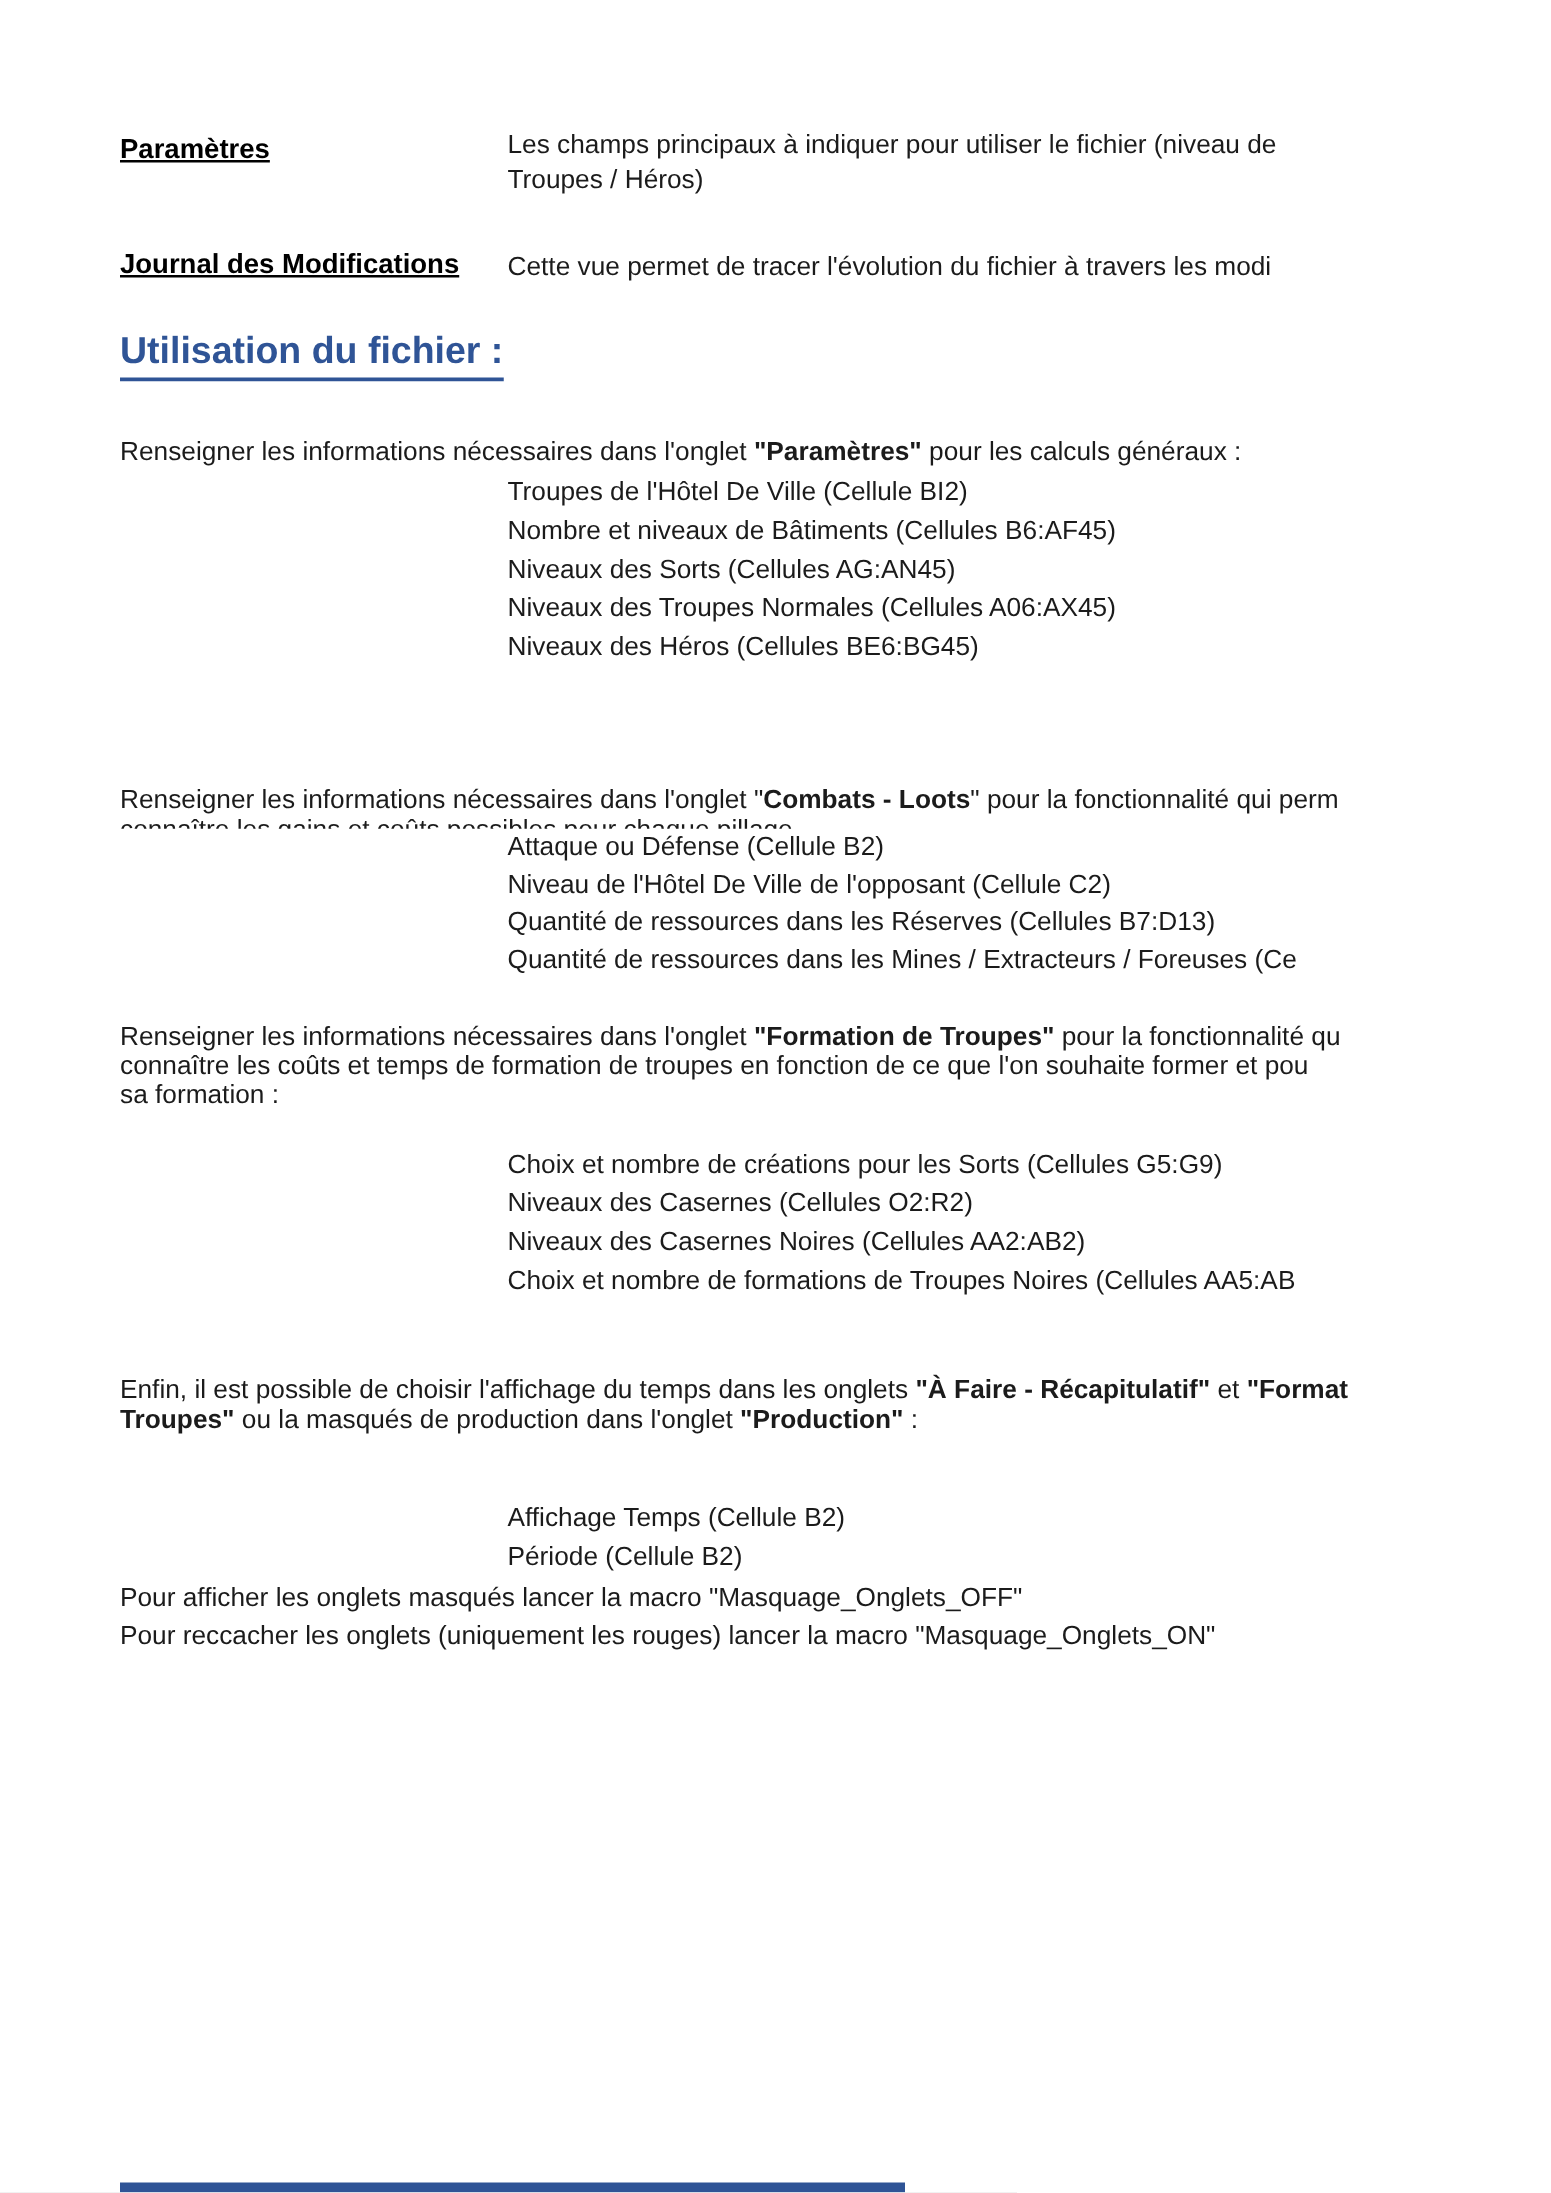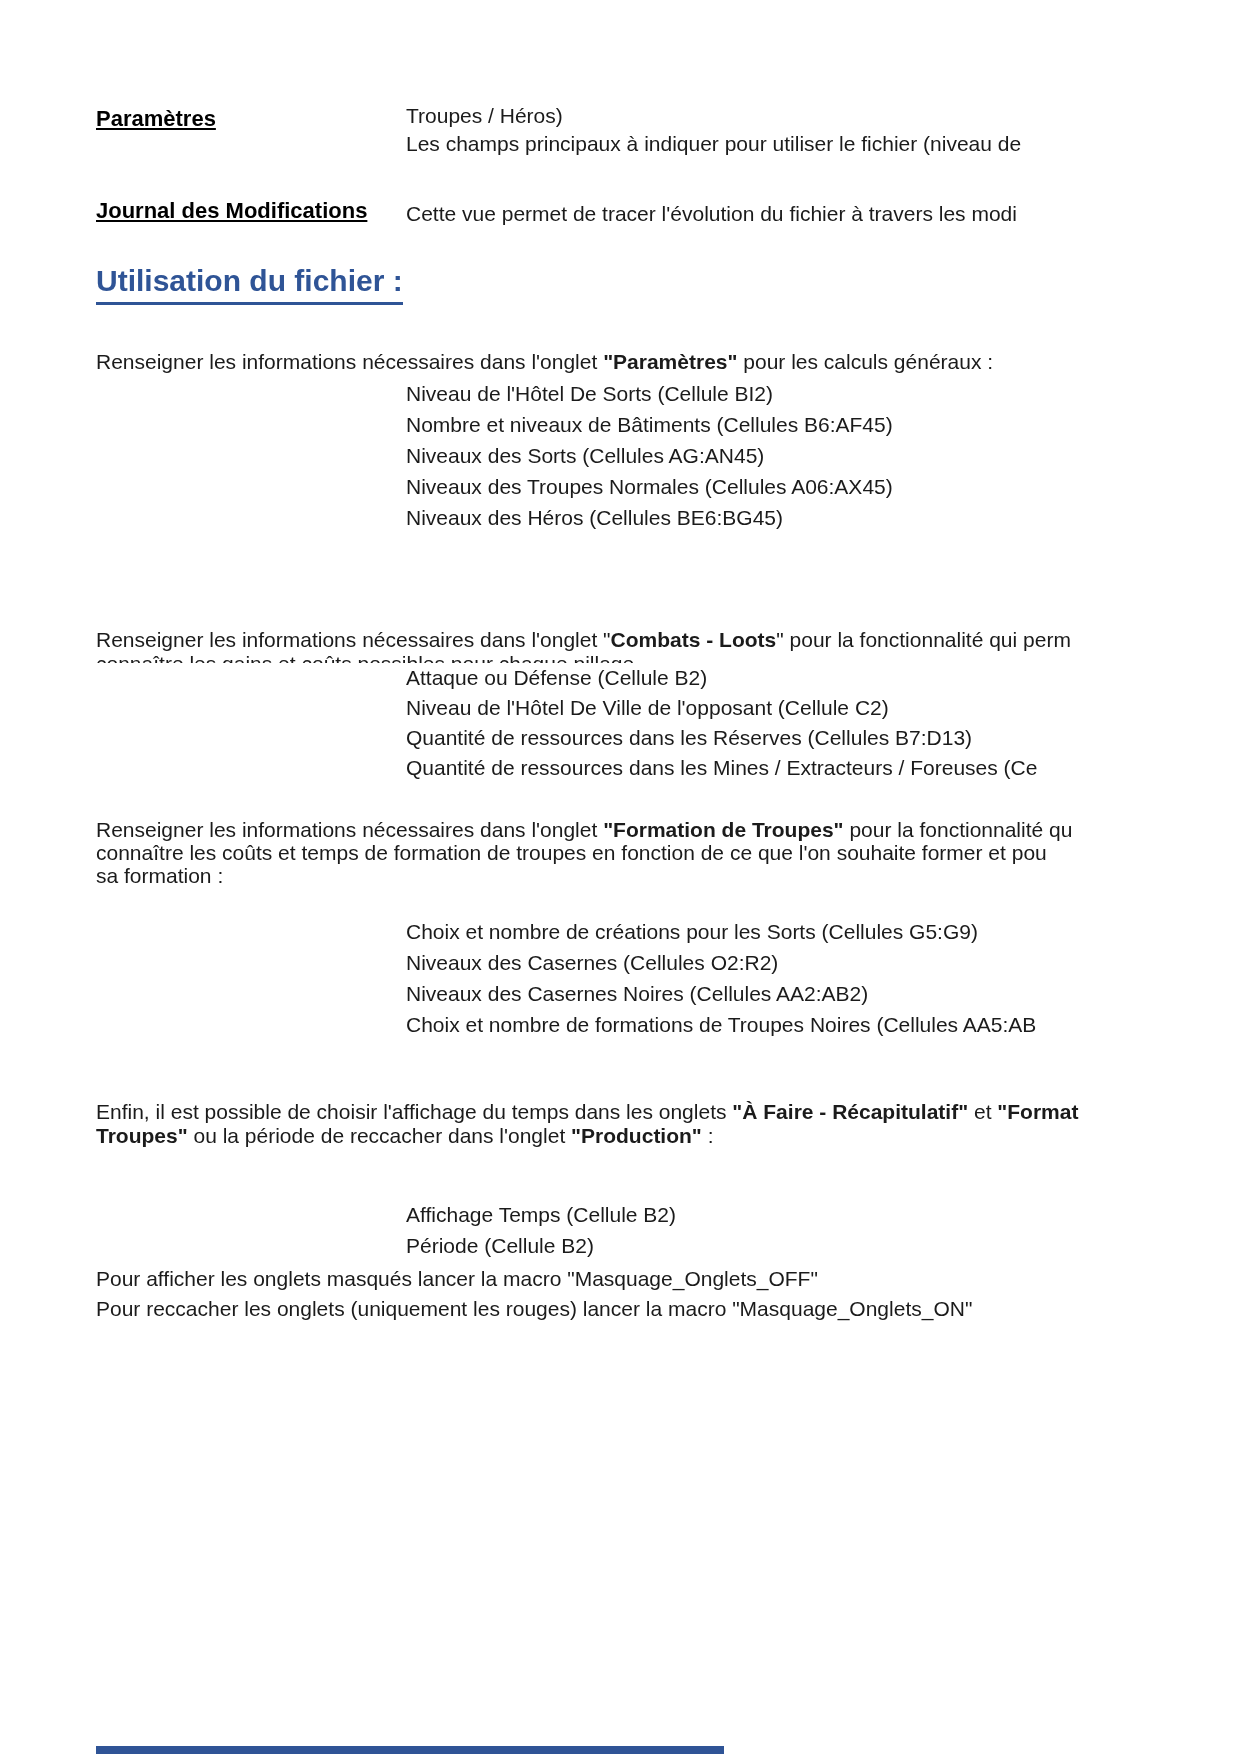--- a/index.html
+++ b/index.html
@@ -54,39 +54,39 @@
     background:#2F5496;
   }
 </style>
 </head>
 <body>
 
 <div class="page">
 
   <div class="abs term" style="left:96px;top:106px;">Paramètres</div>
   <div class="abs desc" style="left:406px;top:102px;">
+    <div class="nowrap">Les champs principaux à indiquer pour utiliser le fichier (niveau de</div>
     <div class="nowrap">Troupes / Héros)</div>
-    <div class="nowrap">Les champs principaux à indiquer pour utiliser le fichier (niveau de</div>
   </div>
 
   <div class="abs term" style="left:96px;top:198px;">Journal des Modifications</div>
   <div class="abs desc" style="left:406px;top:200px;">
     <div class="nowrap">Cette vue permet de tracer l'évolution du fichier à travers les modi</div>
   </div>
 
   <div class="abs" style="left:96px;top:262px;text-align:center;">
     <span class="big-heading">Utilisation du fichier :</span>
   </div>
 
   <div class="abs para" style="left:96px;top:350px;">
     <div class="line"><span>Renseigner les informations nécessaires dans l'onglet </span><span style="font-weight: 700;">"Paramètres"</span><span> pour les calculs généraux :</span></div>
   </div>
 
   <div class="abs list" style="left:406px;top:378px;">
-    <div class="item">Niveau de l'Hôtel De Sorts (Cellule BI2)</div>
+    <div class="item">Troupes de l'Hôtel De Ville (Cellule BI2)</div>
     <div class="item">Nombre et niveaux de Bâtiments (Cellules B6:AF45)</div>
     <div class="item">Niveaux des Sorts (Cellules AG:AN45)</div>
     <div class="item">Niveaux des Troupes Normales (Cellules A06:AX45)</div>
     <div class="item">Niveaux des Héros (Cellules BE6:BG45)</div>
   </div>
 
   <div class="abs para clip-v" style="left:96px;top:628px;height:35px;">
     <div class="line"><span>Renseigner les informations nécessaires dans l'onglet "</span><span style="font-weight: 700;">Combats - Loots</span><span>" pour la fonctionnalité qui perm</span></div>
     <div class="line">connaître les gains et coûts possibles pour chaque pillage</div>
   </div>
@@ -106,21 +106,21 @@
 
   <div class="abs list" style="left:406px;top:916px;">
     <div class="item">Choix et nombre de créations pour les Sorts (Cellules G5:G9)</div>
     <div class="item">Niveaux des Casernes (Cellules O2:R2)</div>
     <div class="item">Niveaux des Casernes Noires (Cellules AA2:AB2)</div>
     <div class="item">Choix et nombre de formations de Troupes Noires (Cellules AA5:AB</div>
   </div>
 
   <div class="abs para" style="left:96px;top:1100px;">
     <div class="line"><span>Enfin, il est possible de choisir l'affichage du temps dans les onglets </span><span style="font-weight: 700;">"À Faire - Récapitulatif"</span><span> et </span><span style="font-weight: 700;">"Format</span></div>
-    <div class="line"><span style="font-weight: 700;">Troupes"</span><span> ou la période de reccacher dans l'onglet </span><span style="font-weight: 700;">"Production"</span><span> :</span></div>
+    <div class="line"><span style="font-weight: 700;">Troupes"</span><span> ou la masqués de production dans l'onglet </span><span style="font-weight: 700;">"Production"</span><span> :</span></div>
   </div>
 
   <div class="abs list" style="left:406px;top:1171px;margin-top:28px;">
     <div class="item">Affichage Temps (Cellule B2)</div>
     <div class="item">Période (Cellule B2)</div>
   </div>
 
   <div class="abs" style="left:96px;top:1264px;">
     <div class="macro-line">Pour afficher les onglets masqués lancer la macro "Masquage_Onglets_OFF"</div>
     <div class="macro-line">Pour reccacher les onglets (uniquement les rouges) lancer la macro "Masquage_Onglets_ON"</div>

